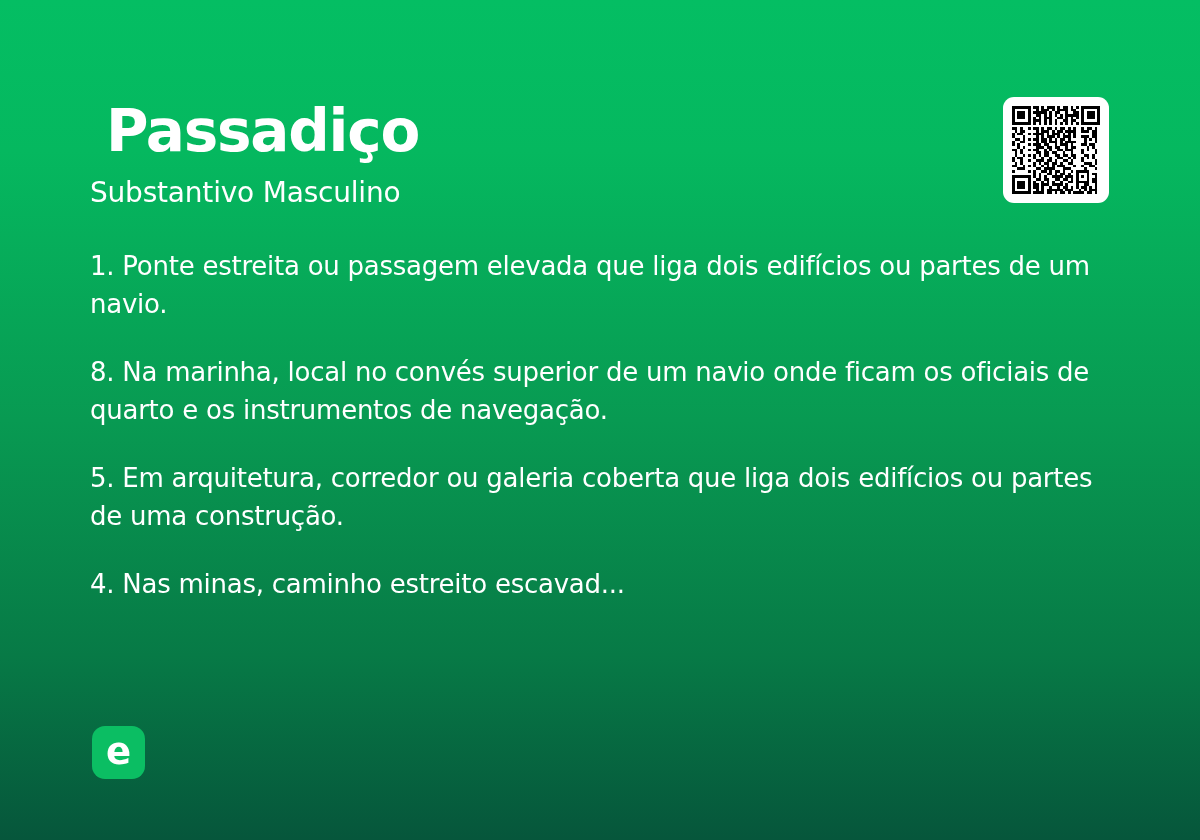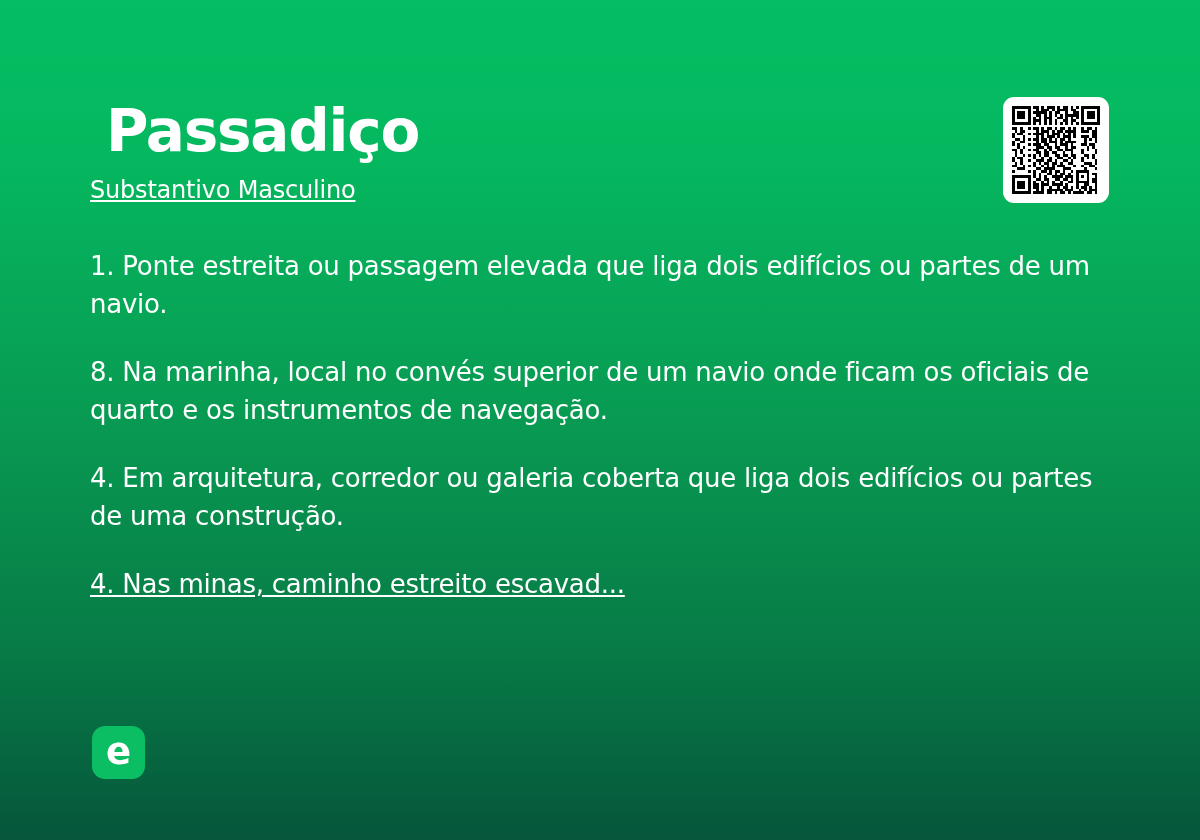--- a/index.html
+++ b/index.html
@@ -43,27 +43,26 @@
     line-height: 1.02;
     font-weight: 700;
     letter-spacing: -1.2px;
     color: #ffffff;
     white-space: nowrap;
   }
 
   #word-class {
     margin: 6px 0 0 0;
     font-family: "DejaVu Sans", "Liberation Sans", sans-serif;
-    font-size: 24px;
+    font-size: 28px;
     line-height: 1.15;
     font-weight: 400;
     letter-spacing: -0.2px;
     color: #ffffff;
     white-space: nowrap;
-    text-decoration: underline;
   }
 
   
   #qr-card {
     position: absolute;
     left: 1003px;
     top: 97px;
     width: 106px;
     height: 106px;
     background: #ffffff;
@@ -86,21 +85,21 @@
   }
   .definition {
     margin: 0 0 30px 0;
     font-family: "DejaVu Sans", "Liberation Sans", sans-serif;
     font-size: 26px;
     line-height: 38px;
     font-weight: 400;
     letter-spacing: -0.25px;
     color: #ffffff;
   }
-  .definition:last-child { margin-bottom: 8px; text-decoration: underline; }
+  .definition:last-child { margin-bottom: 8px; }
 
   
   #logo-mark {
     position: absolute;
     left: 92px;
     top: 726px;
     width: 53px;
     height: 53px;
     background: #0bbe63;
     border-radius: 13px;
@@ -433,21 +432,21 @@
           <rect x="26" y="32" width="1" height="1"></rect>
         <rect x="28" y="32" width="2" height="1"></rect>
           <rect x="31" y="32" width="1" height="1"></rect>
       </g>
     </svg>
   </div>
 
   <div id="definitions">
     <p class="definition">1. Ponte estreita ou passagem elevada que liga dois edifícios ou partes de um navio.</p>
     <p class="definition">8. Na marinha, local no convés superior de um navio onde ficam os oficiais de quarto e os instrumentos de navegação.</p>
-    <p class="definition">4. Em arquitetura, corredor ou galeria coberta que liga dois edifícios ou partes de uma construção.</p>
+    <p class="definition">5. Em arquitetura, corredor ou galeria coberta que liga dois edifícios ou partes de uma construção.</p>
     <p class="definition">4. Nas minas, caminho estreito escavad...</p>
   </div>
 
   <div id="logo-mark">
     <span id="logo-letter">e</span>
   </div>
 
 
 </div>
 

